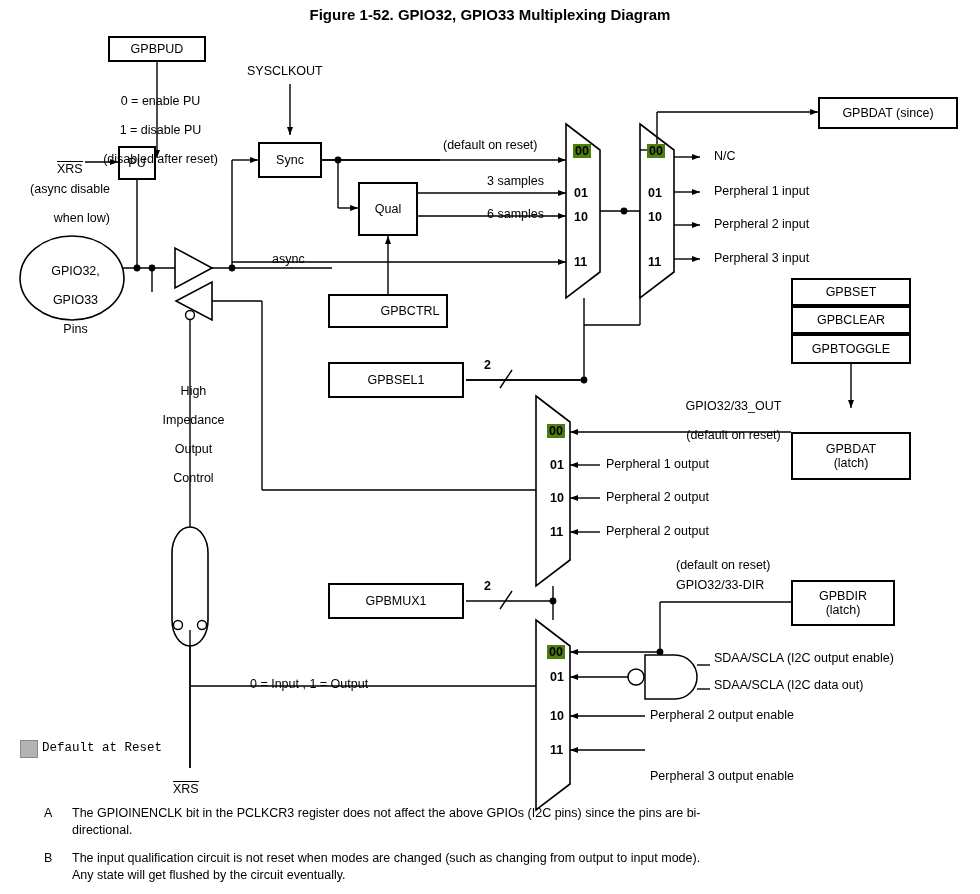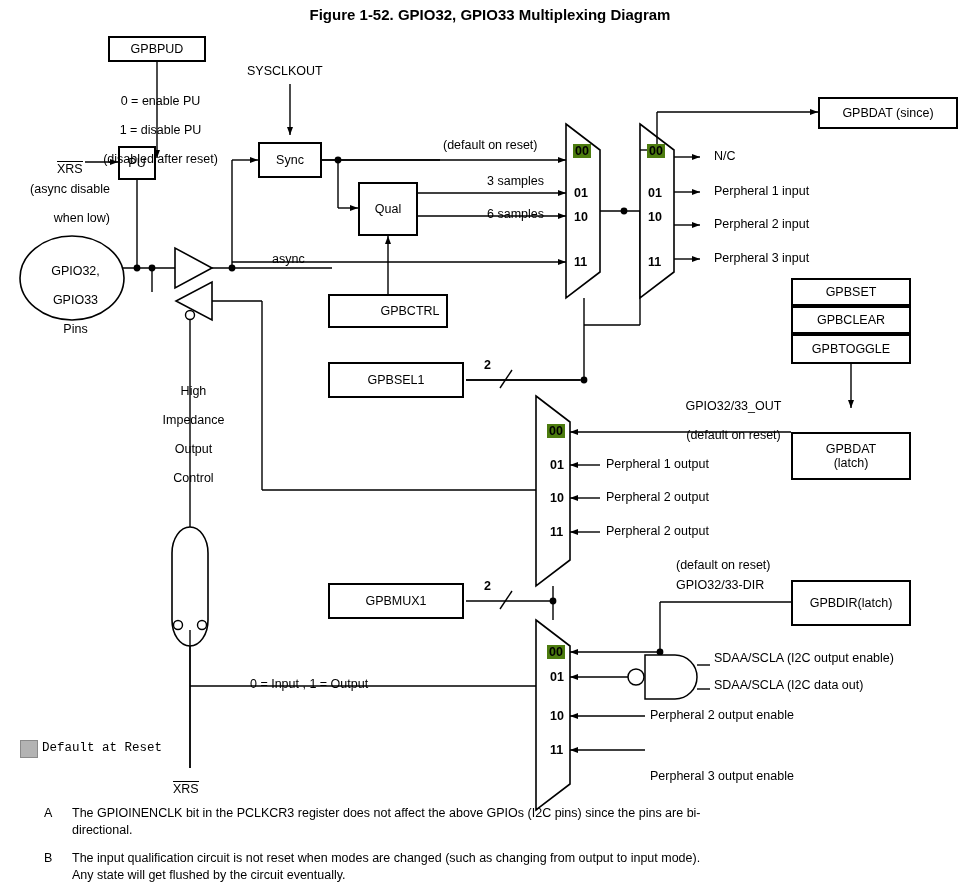--- a/index.html
+++ b/index.html
@@ -207,21 +207,21 @@
   </div>
 <div class="box" style="left:791px;top:334px;width:120px;height:30px;">
     <span>GPBTOGGLE</span>
   </div>
 
 <div class="box" style="left:791px;top:410px;width:120px;height:48px;flex-direction:column;line-height:1.15;margin-top:22px;">
   <span>GPBDAT</span>
   <span>(latch)</span>
 </div>
 
-<div class="box" style="left:791px;top:580px;width:120px;height:46px;flex-direction:row;line-height:1.15;">
+<div class="box" style="left:791px;top:580px;width:104px;height:46px;flex-direction:column;line-height:1.15;">
   <span>GPBDIR</span>
   <span>(latch)</span>
 </div>
 
 <div class="t ctr" style="left:22px;top:250px;width:100px;">
   <span>GPIO32,</span><br>
   <span>GPIO33</span><br>
   <span>Pins</span>
 </div>
 

